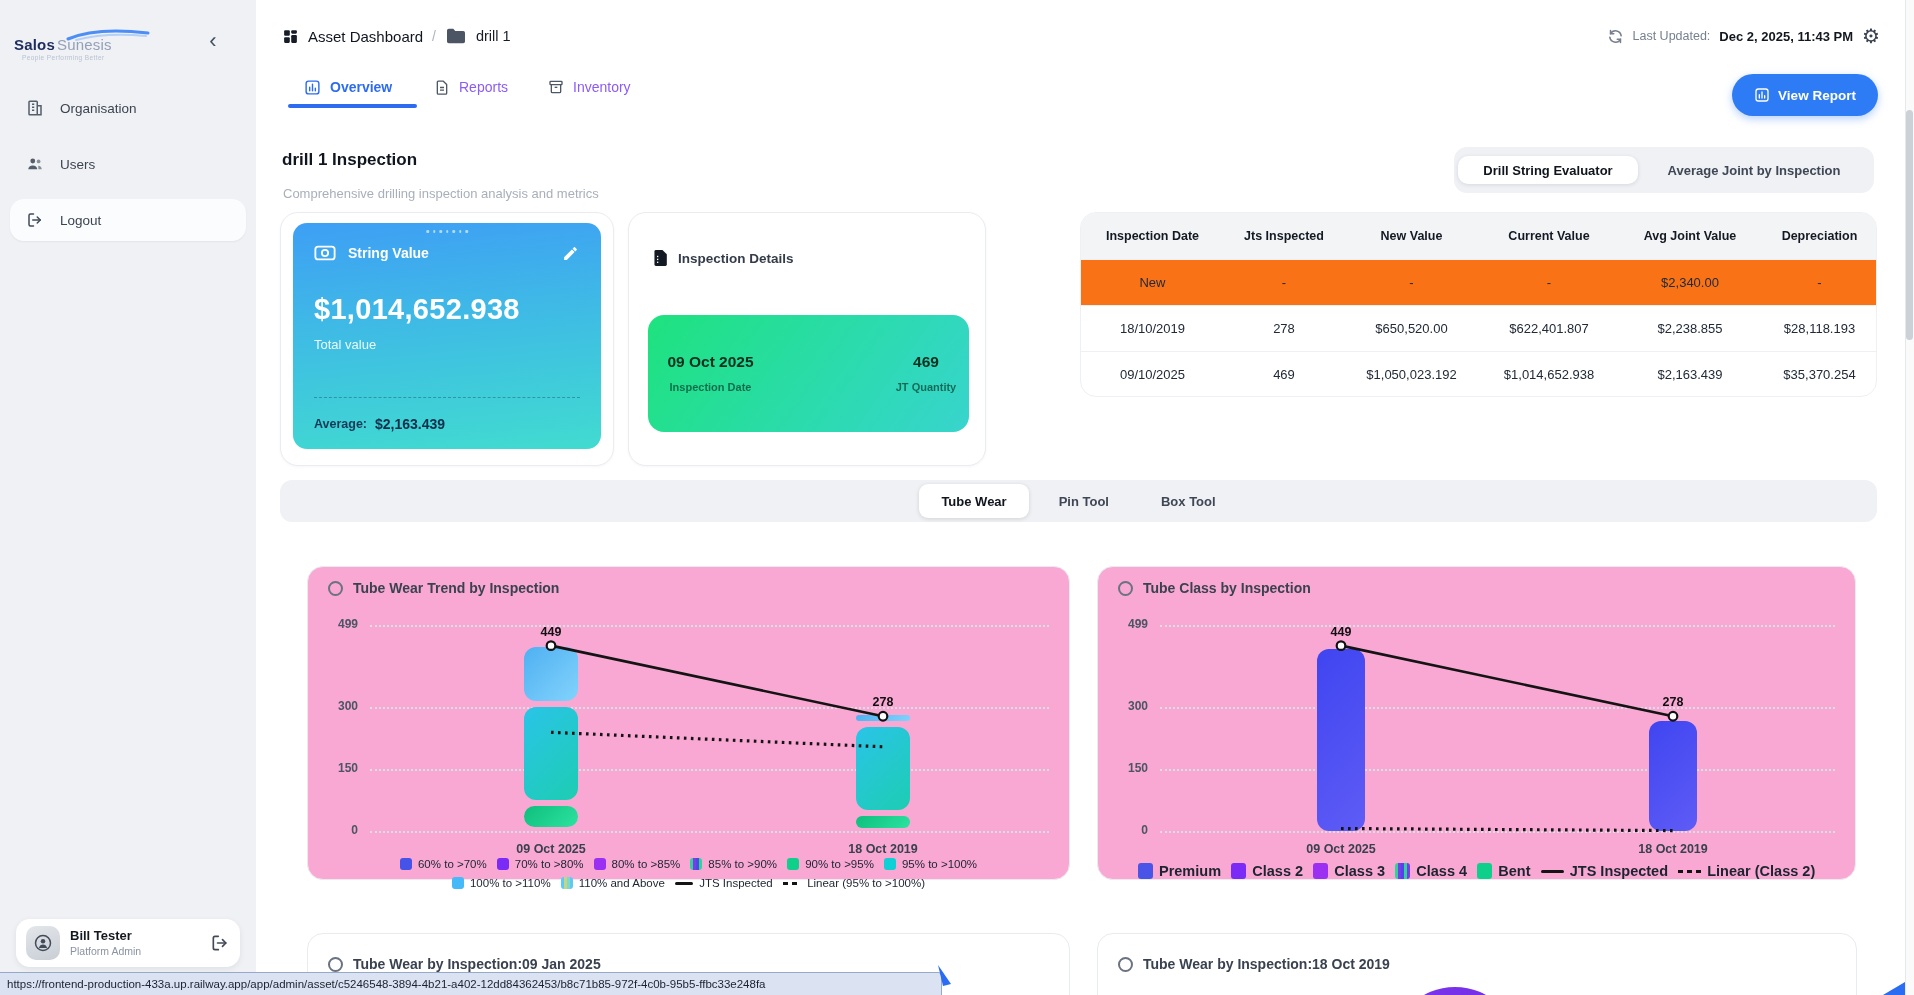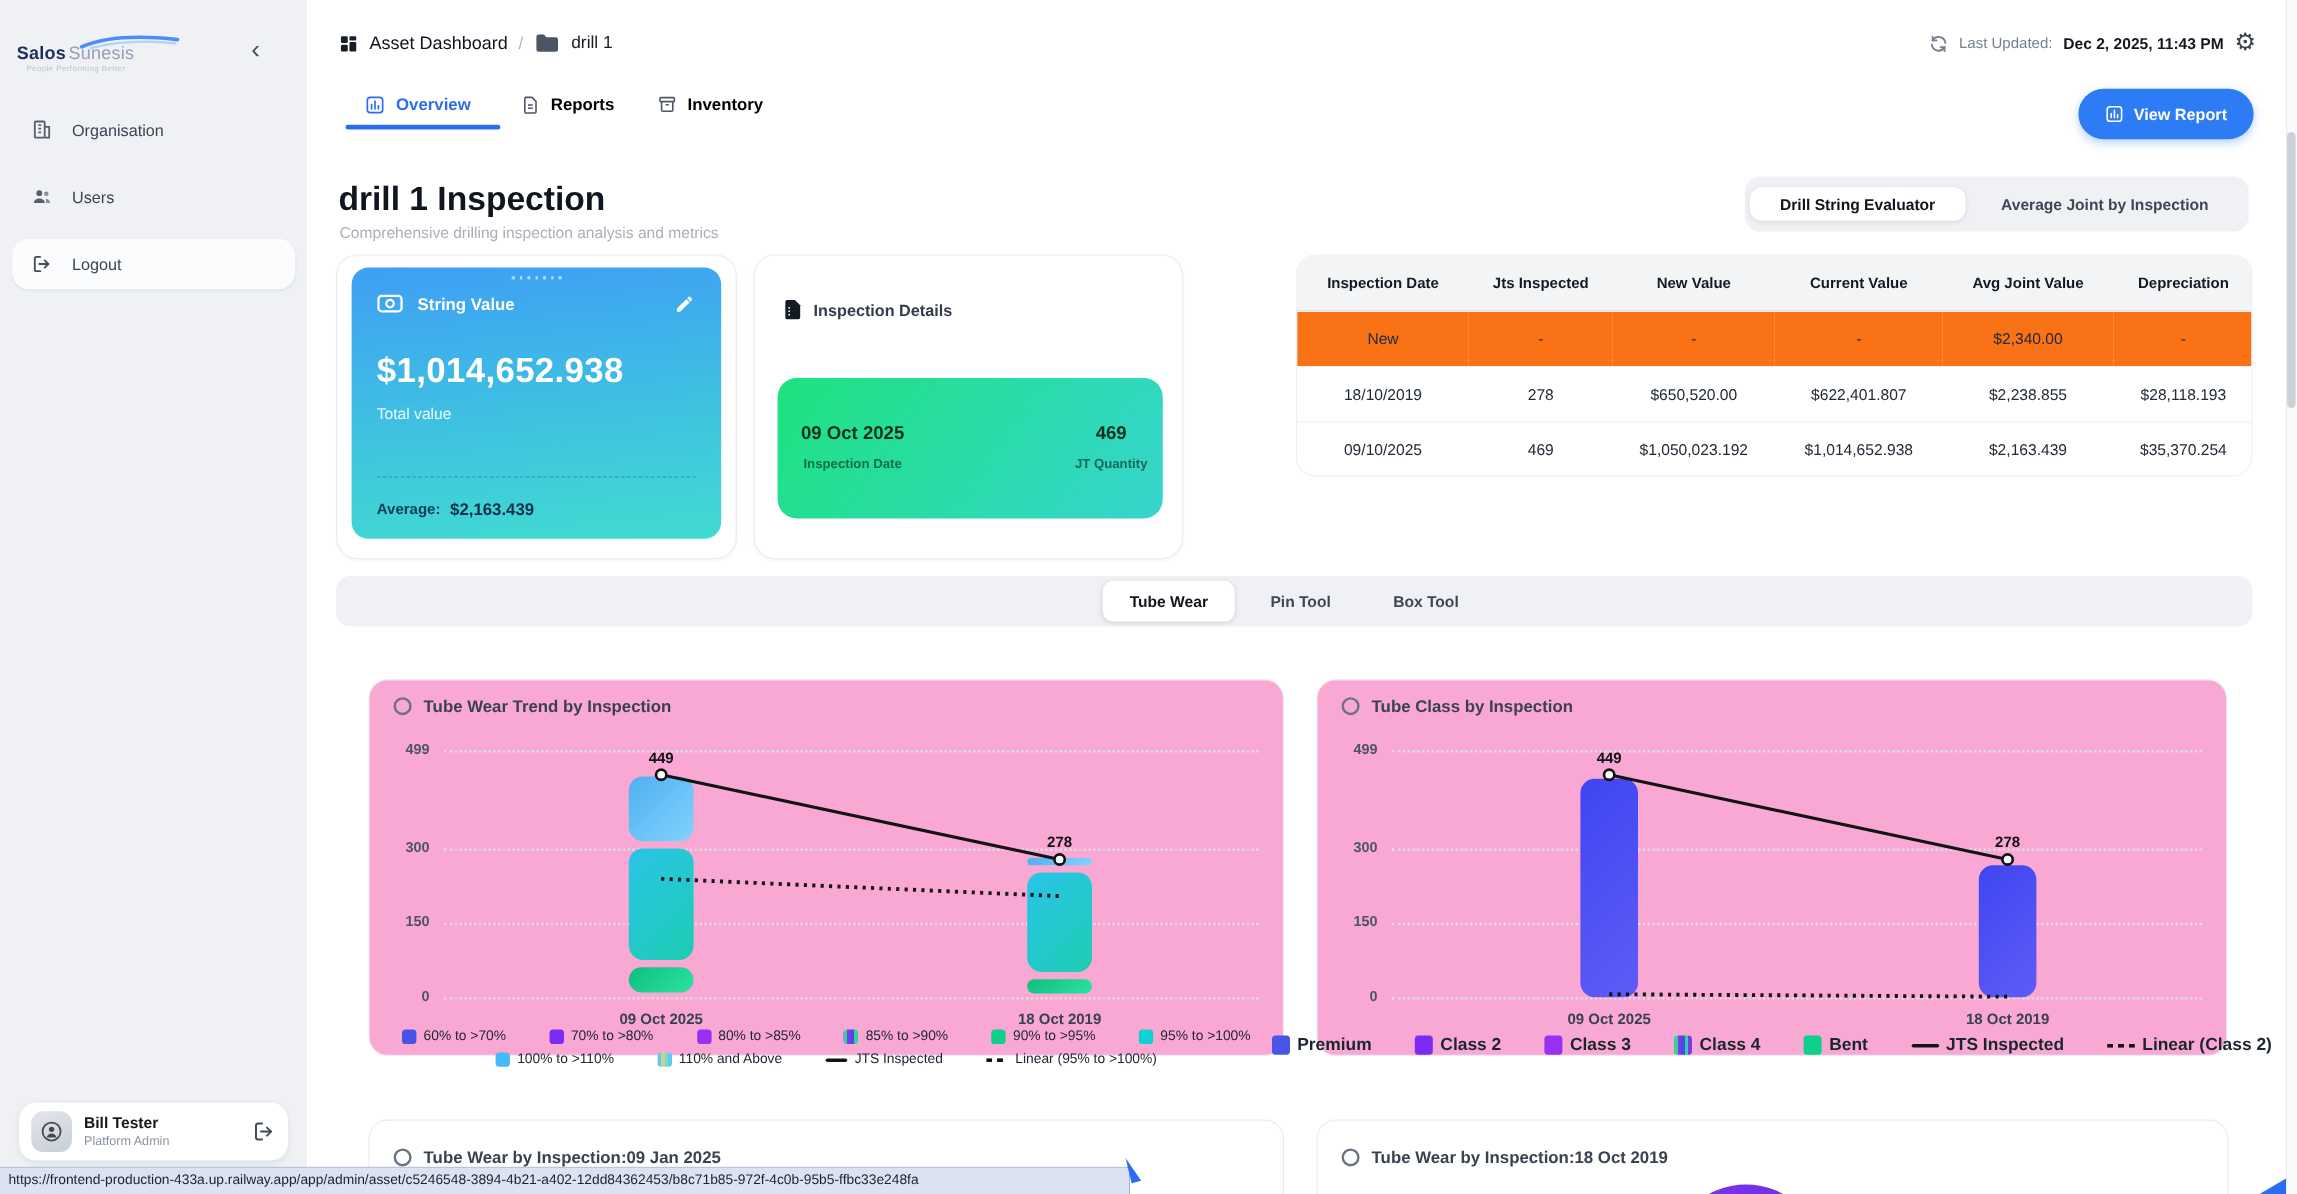--- a/index.html
+++ b/index.html
@@ -29,26 +29,26 @@
   .crumb{position:absolute;top:27px;display:flex;align-items:center;gap:9px}
   .crumb-root{font-size:15px;font-weight:400;color:#10151f}
   .crumb-sep{font-size:14px;color:#aeb4bf}
   .crumb-cur{font-size:14.5px;font-weight:500;color:#171c26}
   .hdr-right{position:absolute;top:26px;right:34px;display:flex;align-items:center;gap:9px}
   .lu-label{font-size:12.5px;color:#76808f}
   .lu-value{font-size:13px;font-weight:600;color:#12171f}
   .gear{font-size:20px;color:#3a4150;cursor:pointer;line-height:1}
 
   .tab{position:absolute;top:72px;height:30px;display:flex;align-items:center;gap:9px;cursor:pointer}
-  .tab-label{font-size:14px;font-weight:700;color:#000000}
+  .tab-label{font-size:14px;font-weight:400;color:#8b5cf6}
   .tab.active .tab-label{color:#2d6cf0;font-weight:700}
   .tab-underline{position:absolute;top:104px;height:3.5px;background:#2d6cf0;border-radius:3px}
   .view-report{position:absolute;top:74px;right:36px;width:146px;height:42px;border-radius:21px;background:#2e7cf5;color:#fff;display:flex;align-items:center;justify-content:center;gap:8px;font-size:13.5px;font-weight:700;cursor:pointer;box-shadow:0 3px 8px rgba(46,124,245,.35)}
 
-  .page-title{position:absolute;left:26px;top:150px;font-size:28px;font-weight:700;color:#10151f}
+  .page-title{position:absolute;left:26px;top:150px;font-size:17px;font-weight:700;color:#10151f}
   .page-sub{position:absolute;left:27px;top:186px;font-size:13px;color:#a9afba}
 
   .toggle-wrap{position:absolute;right:40px;top:147px;width:420px;height:46px;background:#f0f1f5;border-radius:13px;display:flex;align-items:center;padding:4px;cursor:pointer}
   .toggle-seg{height:28px;display:flex;align-items:center;justify-content:center;border-radius:10px;font-size:13px;font-weight:600;color:#3f4755}
   .toggle-seg.on{background:#fff;font-weight:700;color:#0f141d;box-shadow:0 1px 4px rgba(20,30,50,.12)}
 
   
   .card{position:absolute;background:#fff;border:1px solid #eaecf0;border-radius:18px;box-shadow:0 1px 3px rgba(25,35,55,.04)}
   .sv-inner{position:absolute;left:12px;top:10px;right:12px;bottom:16px;border-radius:14px;background:linear-gradient(175deg,#3e9ff5 0%,#3fc6de 62%,#41dbd0 100%);color:#fff;overflow:hidden}
   .sv-dots{position:absolute;top:7px;left:50%;transform:translateX(-50%);display:flex;gap:4px}
@@ -85,21 +85,21 @@
   .chart-card{position:absolute;top:566px;height:314px;background:#f9a8d4;border:1px solid #e9ebef;border-radius:16px}
   .chart-head{position:absolute;left:20px;top:13px;display:flex;align-items:center;gap:10px;z-index:5}
   .ring{width:15px;height:15px;border:2.5px solid #6b7280;border-radius:50%;cursor:pointer}
   .chart-title{font-size:14px;font-weight:700;color:#3a4250}
   .plot{position:absolute;inset:0;overflow:hidden;border-radius:16px}
   .gridline{position:absolute;height:0;border-top:2px dotted #dcdfe4}
   .ytick{position:absolute;text-align:right;font-size:12px;font-weight:700;color:#4b5563}
   .xtick{position:absolute;text-align:center;font-size:12.5px;font-weight:700;color:#39414e}
   .bar-seg{position:absolute;border-radius:12px}
   .legend{position:absolute;left:0;right:0}
-  .legend-row{display:flex;justify-content:center;align-items:center;gap:36px;margin-bottom:7px;color:#1c2430}
+  .legend-row{display:flex;justify-content:center;align-items:center;gap:10px;margin-bottom:7px;color:#1c2430}
   .legend-item{display:inline-flex;align-items:center;gap:6px;cursor:pointer;white-space:nowrap}
   .sw{width:1.05em;height:1.05em;border-radius:3px;flex:0 0 auto}
   .striped-gp{background:repeating-linear-gradient(90deg,#2fd598 0 3px,#7c3aed 3px 6px,#4f46e5 6px 9px)}
   .striped-co{background:repeating-linear-gradient(90deg,#5ec9f4 0 3px,#c9d47e 3px 6px,#7cd9cf 6px 9px)}
   .sw-line{width:1.6em;height:3px;background:#141414;border-radius:2px;flex:0 0 auto}
   .sw-dash{width:1.6em;height:3px;background:repeating-linear-gradient(90deg,#141414 0 5px,transparent 5px 9px);flex:0 0 auto}
 
   
   .bottom-card{position:absolute;top:933px;height:130px;background:#fff;border:1px solid #e9ebef;border-radius:16px;overflow:hidden}
   .pie-arc{position:absolute;width:128px;height:128px;border-radius:50%;background:linear-gradient(140deg,#7a35ee,#6d28d9)}

